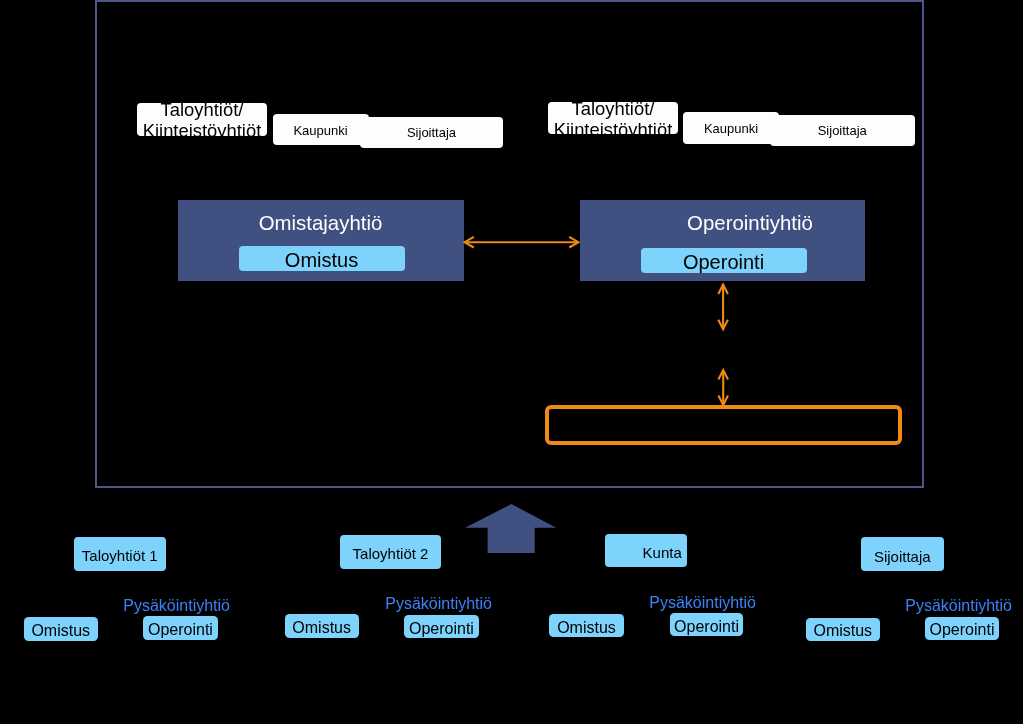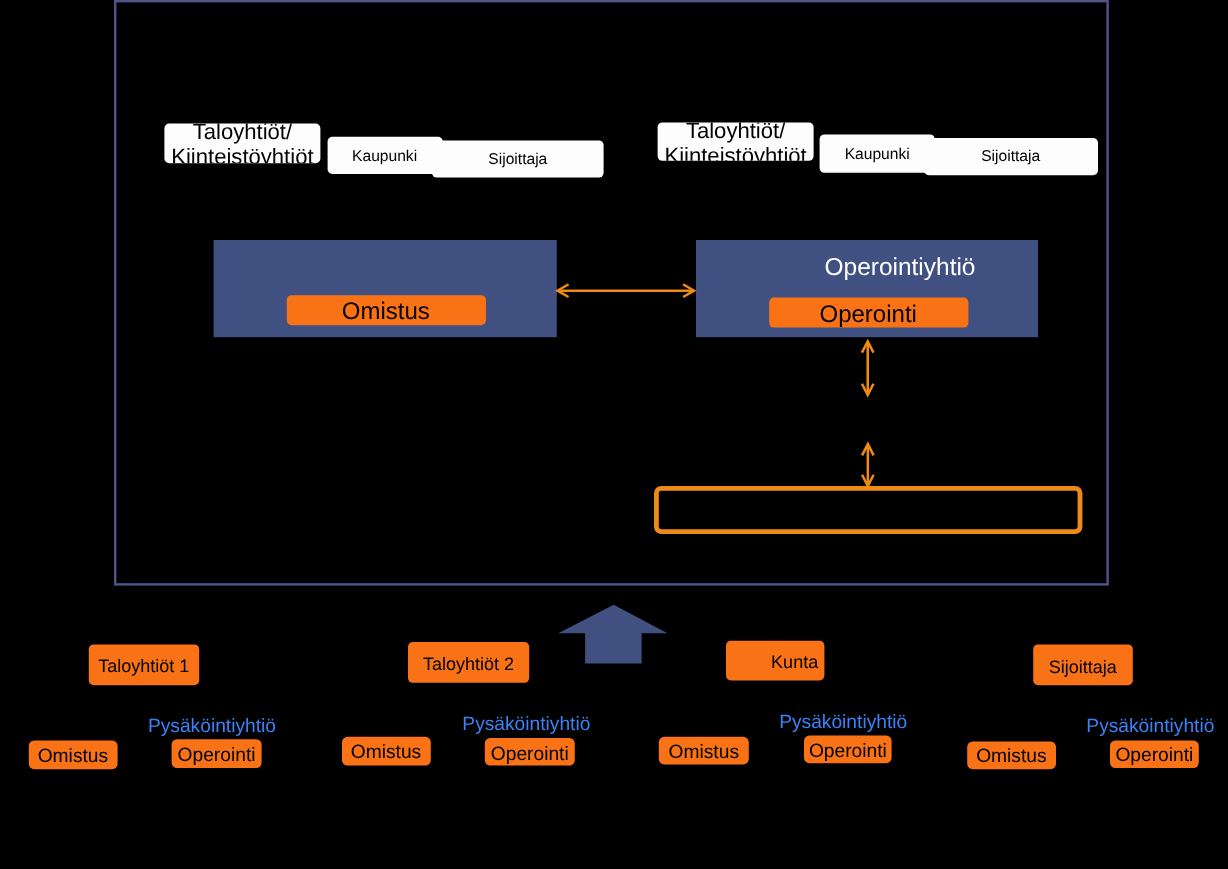--- a/index.html
+++ b/index.html
@@ -1,20 +1,20 @@
 <!DOCTYPE html>
 <html><head>
 <meta charset="utf-8">
 <title>Pysäköintiyhtiö rakenne</title>
 <style>
   html,body{margin:0;padding:0;background:#000;}
   body{width:1023px;height:724px;overflow:hidden;font-family:"Liberation Sans",sans-serif;}
   #stage{position:relative;width:1023px;height:724px;background:#000;}
   .abs{position:absolute;}
-  .wbox{position:absolute;background:#f97316;border-radius:4px;box-sizing:border-box;
+  .wbox{position:absolute;background:#7dd3fc;border-radius:4px;box-sizing:border-box;
         display:flex;align-items:center;justify-content:center;color:#000;overflow:visible;}
   .wbox > span{display:block;position:relative;top:2px;white-space:nowrap;}
   .bluebox{position:absolute;background:#405080;box-sizing:border-box;}
   .ttl{position:absolute;color:#fff;text-align:center;white-space:nowrap;}
   .clipbox{position:absolute;overflow:hidden;background:#fdfdfd;border-radius:4px;color:#000;}
   .frame{position:absolute;left:95px;top:-0.2px;width:829px;height:488px;
          border:2px solid #4F5589;box-sizing:border-box;}
   .l2txt{position:absolute;left:50%;top:50%;transform:translate(-50%,-47%) translateY(-0.2px);
          font-size:18.4px;line-height:21px;white-space:pre;text-align:center;display:block;}
   .l1txt{position:absolute;left:50%;top:50%;transform:translate(-50%,-50%);
@@ -38,20 +38,21 @@
 
   <div class="clipbox lbl1" style="left:272.5px;top:114px;width:96px;height:31px;">
     <span class="l1txt">Kaupunki</span>
   </div>
 
   <div class="clipbox lbl1" style="left:360px;top:116.5px;width:143px;height:31px;">
     <span class="l1txt">Sijoittaja</span>
   </div>
 
   <div class="bluebox" style="left:177.5px;top:200.4px;width:286px;height:81px;">
+    <div class="ttl" style="left:0;top:11.5px;width:286px;font-size:20.4px;">Omistajayhtiö</div>
     <div class="wbox" style="left:61px;top:45.6px;width:166px;height:25.3px;font-size:20px;">
       <span>Omistus</span>
     </div>
   </div>
 
   <div class="clipbox lbl2" style="left:548px;top:101.5px;width:130px;height:32px;">
     <span class="l2txt">Taloyhtiöt/
 Kiinteistöyhtiöt</span>
   </div>
 

